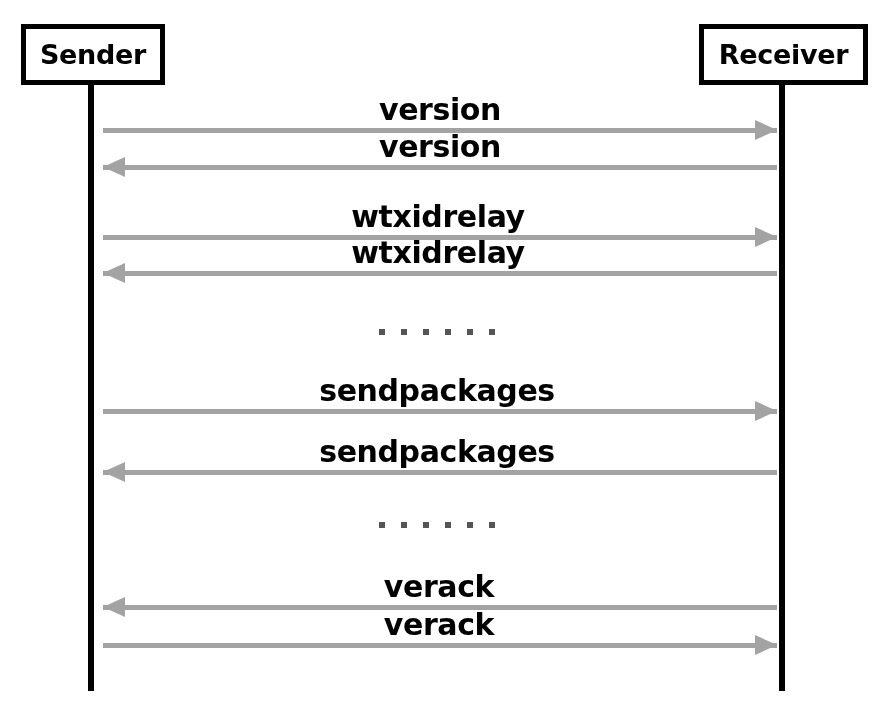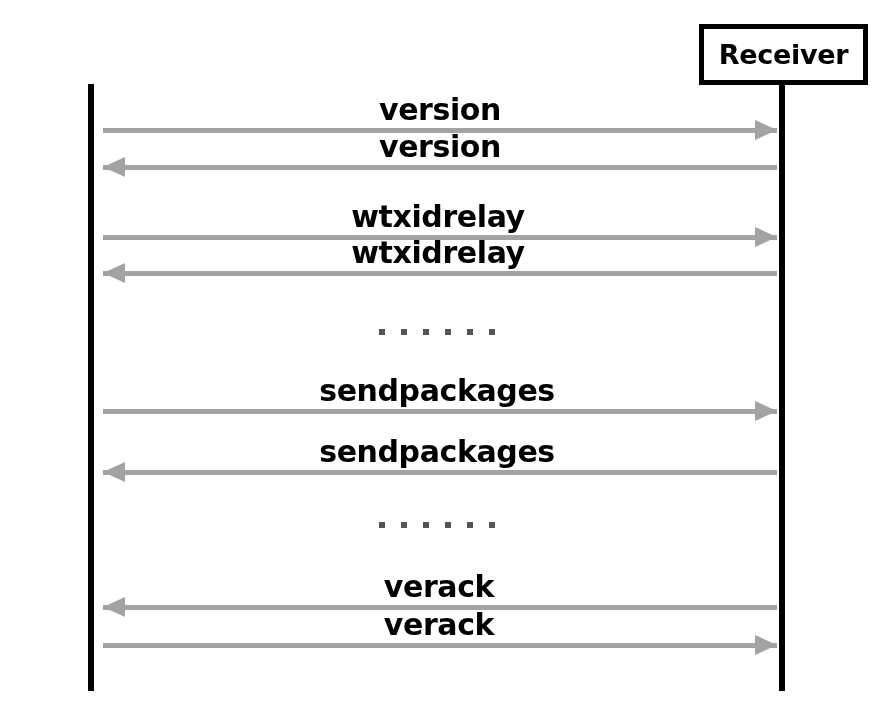--- a/index.html
+++ b/index.html
@@ -101,20 +101,23 @@
     background: #555555;
   }
 </style>
 </head>
 <body>
 
 <div id="diagram-root" style="background: rgb(255, 255, 255);">
 
 <div class="lifeline" style="left: 88px; top: 84px; height: 607px; background: rgb(0, 0, 0);"></div>
     <div class="lifeline" style="left: 779px; top: 84px; height: 607px; background: rgb(0, 0, 0);"></div>
+    <div class="participant-box" style="left: 21px; top: 24px; width: 144px; height: 61px; border-color: rgb(0, 0, 0);">
+      <span class="participant-label" style="color: rgb(0, 0, 0);">Sender</span>
+    </div>
     <div class="participant-box" style="left: 699px; top: 24px; width: 169px; height: 61px; border-color: rgb(0, 0, 0);">
       <span class="participant-label" style="color: rgb(0, 0, 0); text-align: right;">Receiver</span>
     </div>
     <div class="message" style="left: 103px; top: 128px; width: 674px;">
       <div class="msg-line" style="width: 674px; background: rgb(163, 163, 163);"></div>
       <div class="msg-head right" style="left: 652px; border-left-color: rgb(163, 163, 163);"></div>
     </div>
     <div class="msg-label" style="left: 440px; top: 125px; color: rgb(0, 0, 0);">version</div>
     <div class="message" style="left: 103px; top: 165px; width: 674px;">
       <div class="msg-line" style="width: 674px; background: rgb(163, 163, 163);"></div>

